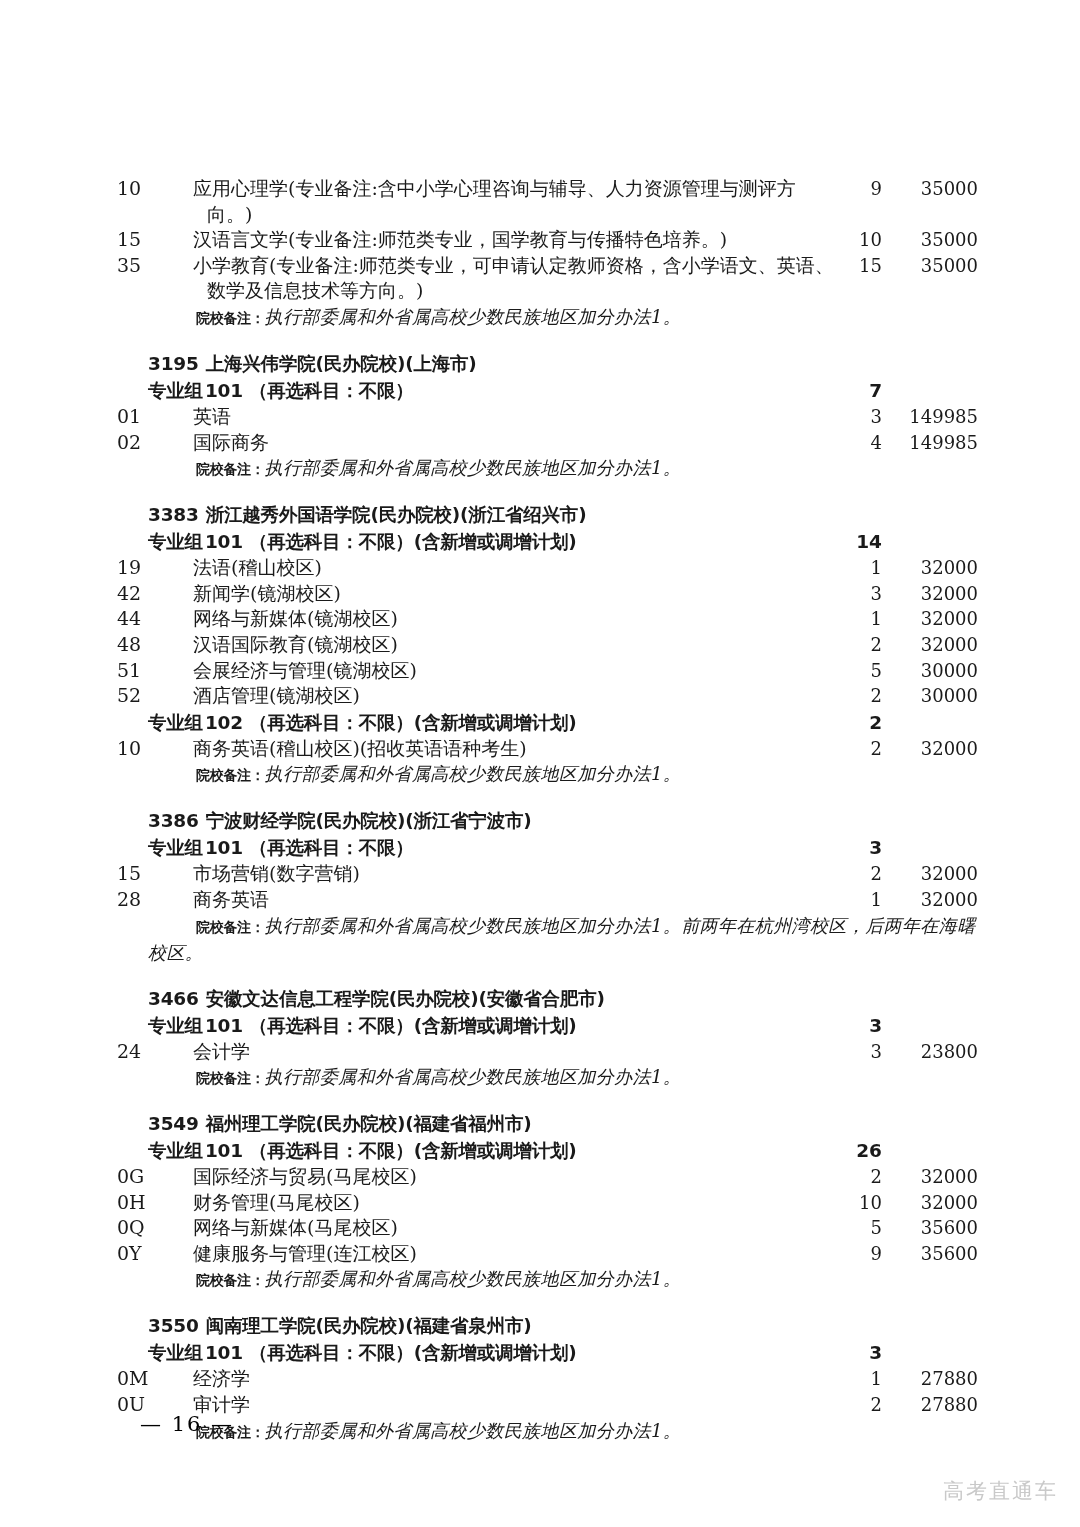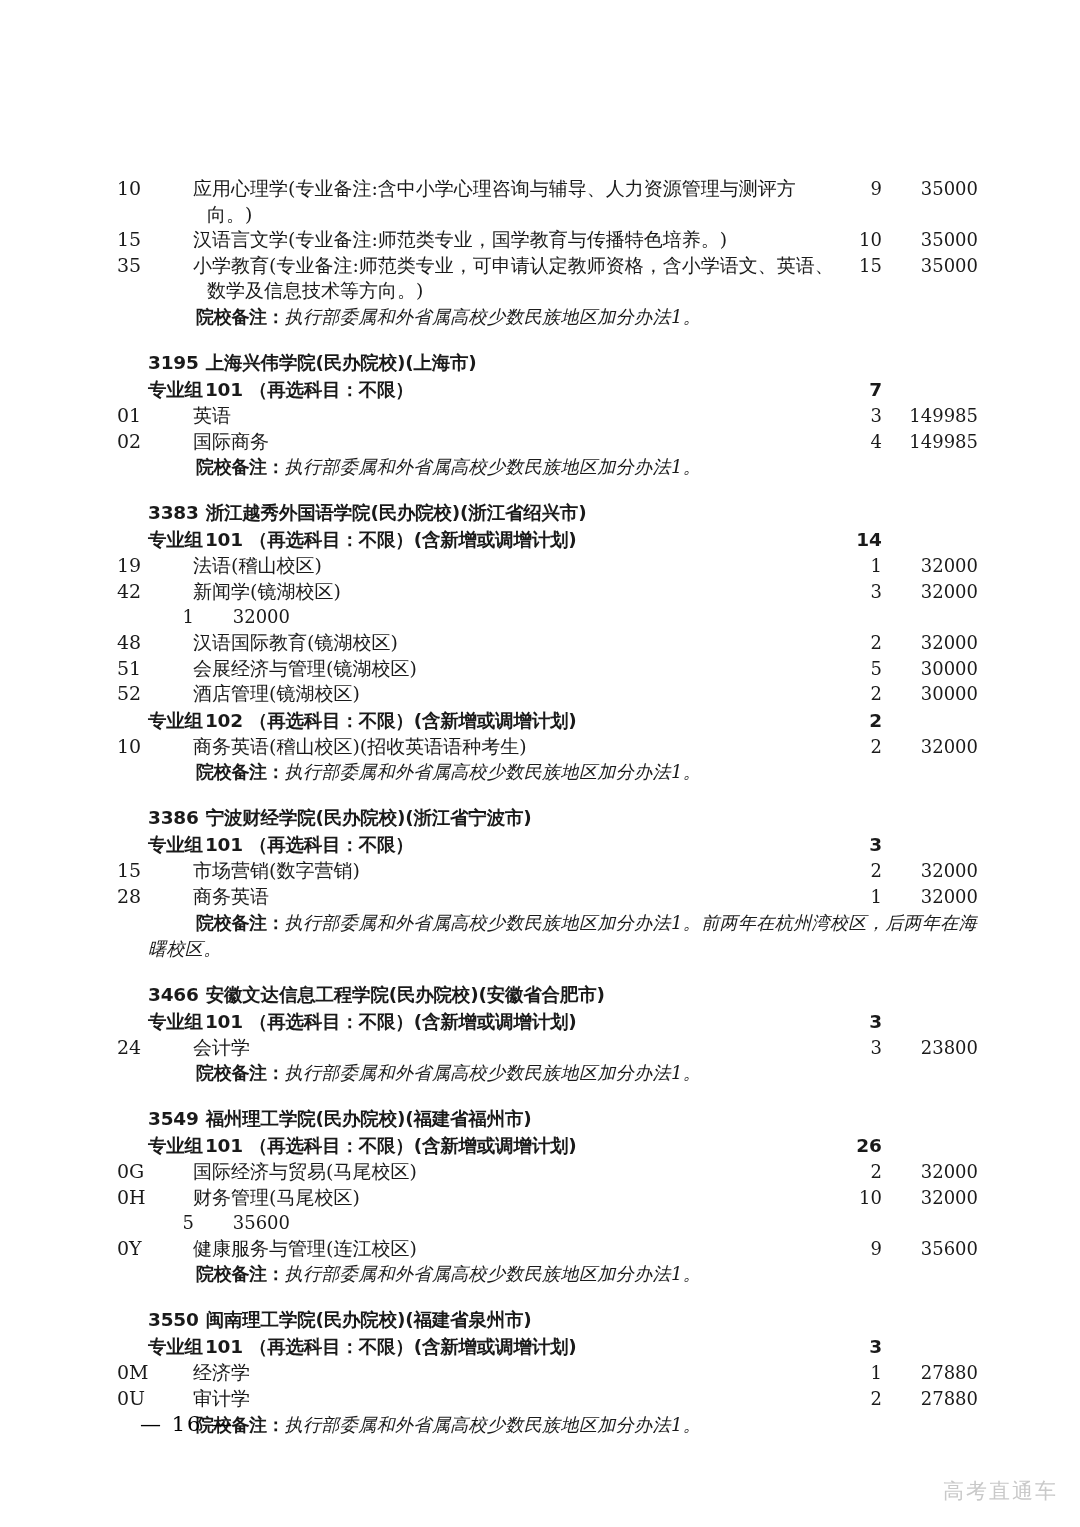--- a/index.html
+++ b/index.html
@@ -107,21 +107,21 @@
 
   
   .remark {
     font-size: 18.5px;
     line-height: 26px;
     padding-left: 0;
   }
   .remark .rlabel {
     font-family: "DejaVu Sans", "Liberation Sans", sans-serif;
     font-weight: bold;
-    font-size: 18px;
+    font-size: 14px;
     letter-spacing: -0.3px;
     padding-left: 48px;
   }
   .remark .rbody {
     font-family: "DejaVu Serif", "Liberation Serif", serif;
     font-style: italic;
     font-size: 18px;
     letter-spacing: 0.4px;
   }
 
@@ -199,20 +199,21 @@
           <div class="txt"><span class="mcode">19</span><span class="mname">法语(稽山校区)</span></div>
           <div class="qty">1</div>
           <div class="fee">32000</div>
         </div>
         <div class="row major">
           <div class="txt"><span class="mcode">42</span><span class="mname">新闻学(镜湖校区)</span></div>
           <div class="qty">3</div>
           <div class="fee">32000</div>
         </div>
         <div class="row major">
+          <div class="txt"><span class="mcode">44</span><span class="mname">网络与新媒体(镜湖校区)</span></div>
           <div class="qty">1</div>
           <div class="fee">32000</div>
         </div>
         <div class="row major">
           <div class="txt"><span class="mcode">48</span><span class="mname">汉语国际教育(镜湖校区)</span></div>
           <div class="qty">2</div>
           <div class="fee">32000</div>
         </div>
         <div class="row major">
           <div class="txt"><span class="mcode">51</span><span class="mname">会展经济与管理(镜湖校区)</span></div>
@@ -280,20 +281,21 @@
           <div class="txt"><span class="mcode">0G</span><span class="mname">国际经济与贸易(马尾校区)</span></div>
           <div class="qty">2</div>
           <div class="fee">32000</div>
         </div>
         <div class="row major">
           <div class="txt"><span class="mcode">0H</span><span class="mname">财务管理(马尾校区)</span></div>
           <div class="qty">10</div>
           <div class="fee">32000</div>
         </div>
         <div class="row major">
+          <div class="txt"><span class="mcode">0Q</span><span class="mname">网络与新媒体(马尾校区)</span></div>
           <div class="qty">5</div>
           <div class="fee">35600</div>
         </div>
         <div class="row major">
           <div class="txt"><span class="mcode">0Y</span><span class="mname">健康服务与管理(连江校区)</span></div>
           <div class="qty">9</div>
           <div class="fee">35600</div>
         </div>
         <div class="remark"><span class="rlabel">院校备注：</span><span class="rbody">执行部委属和外省属高校少数民族地区加分办法1。</span></div>
       </div>

